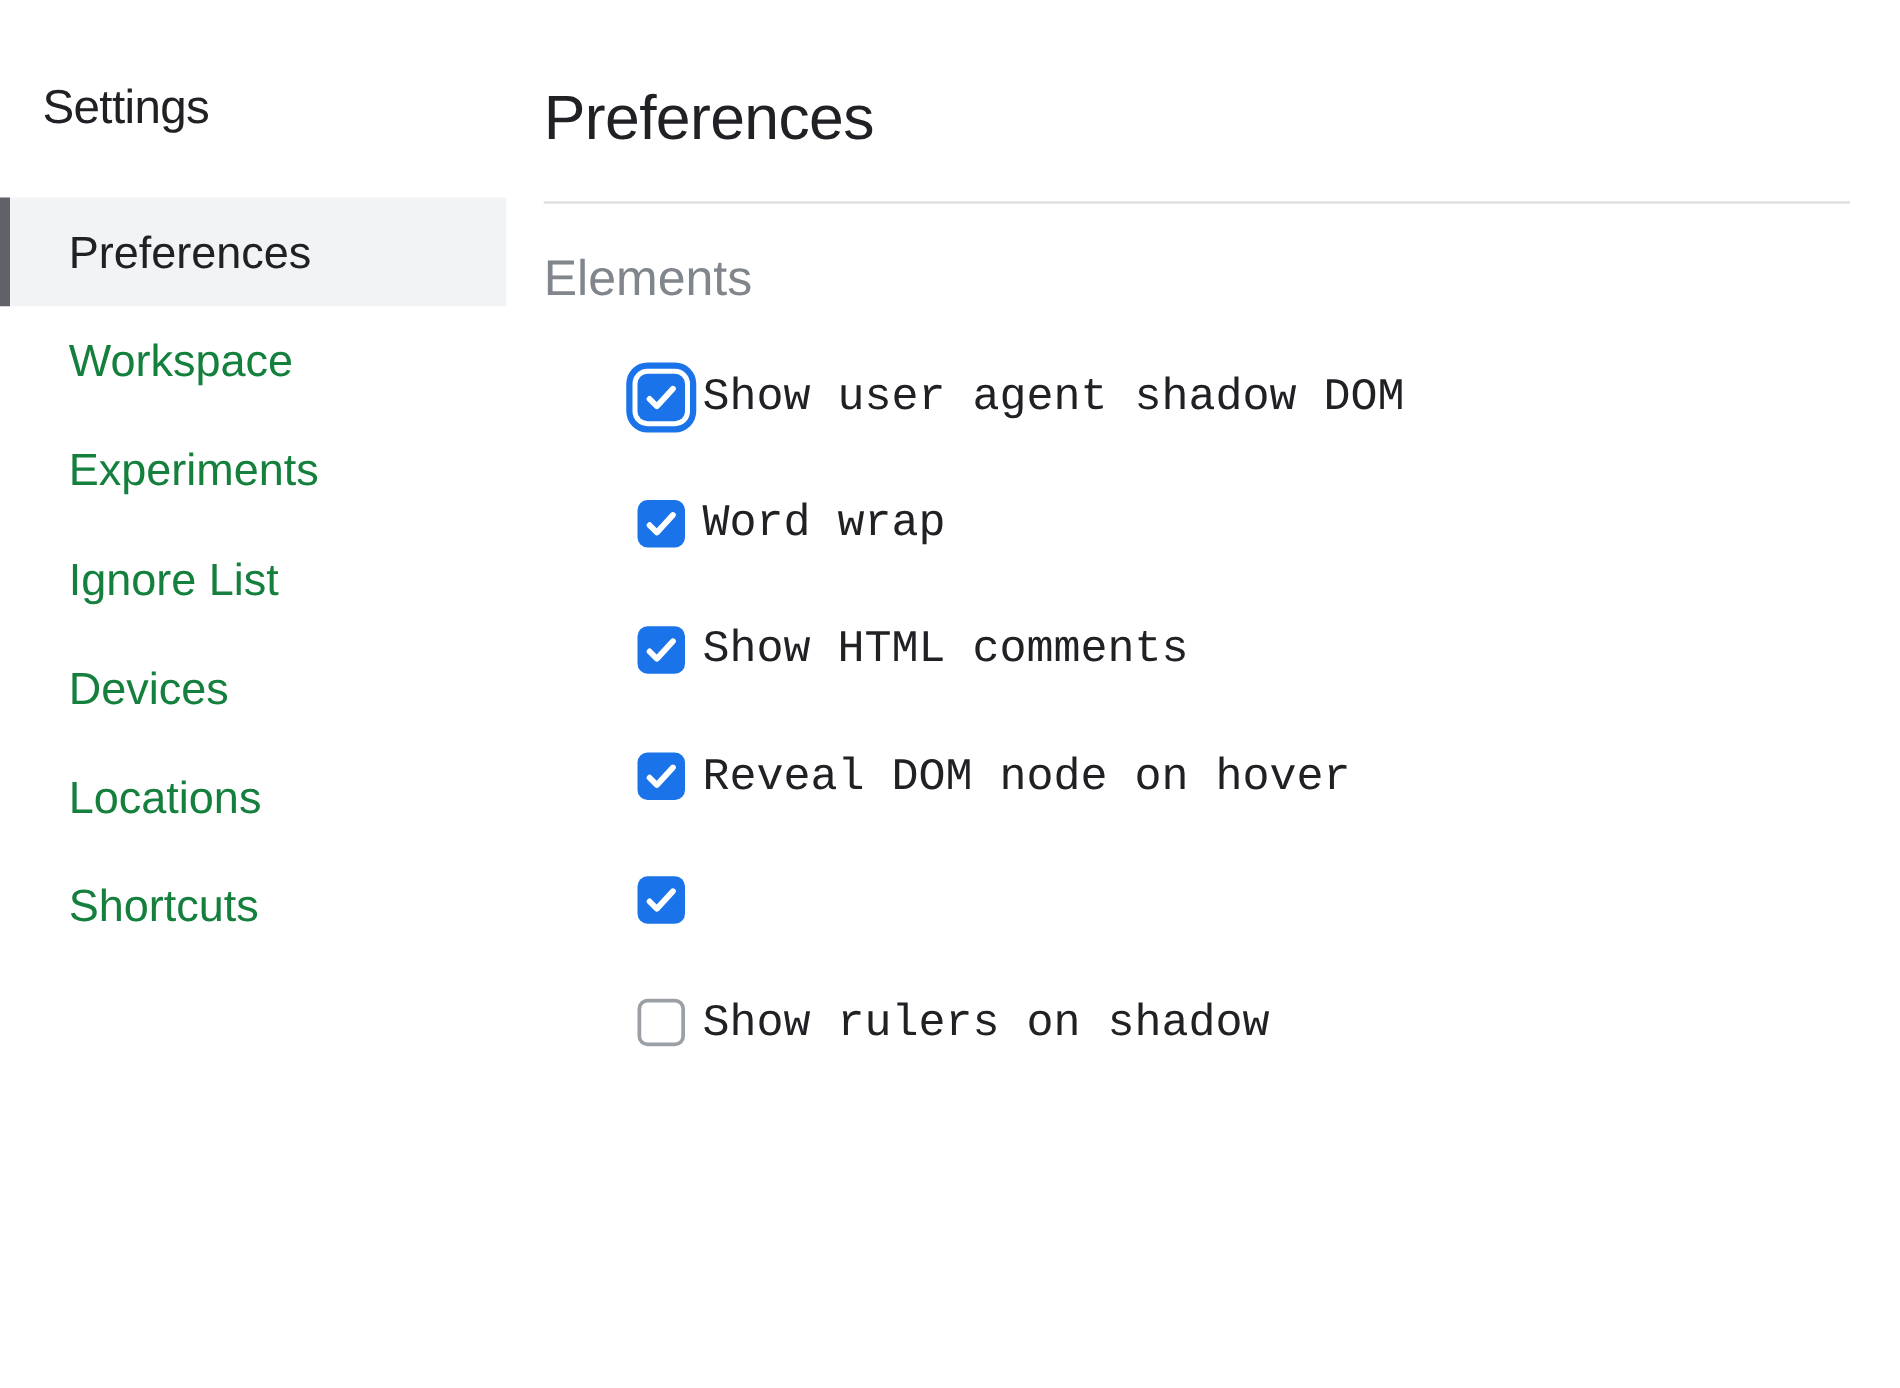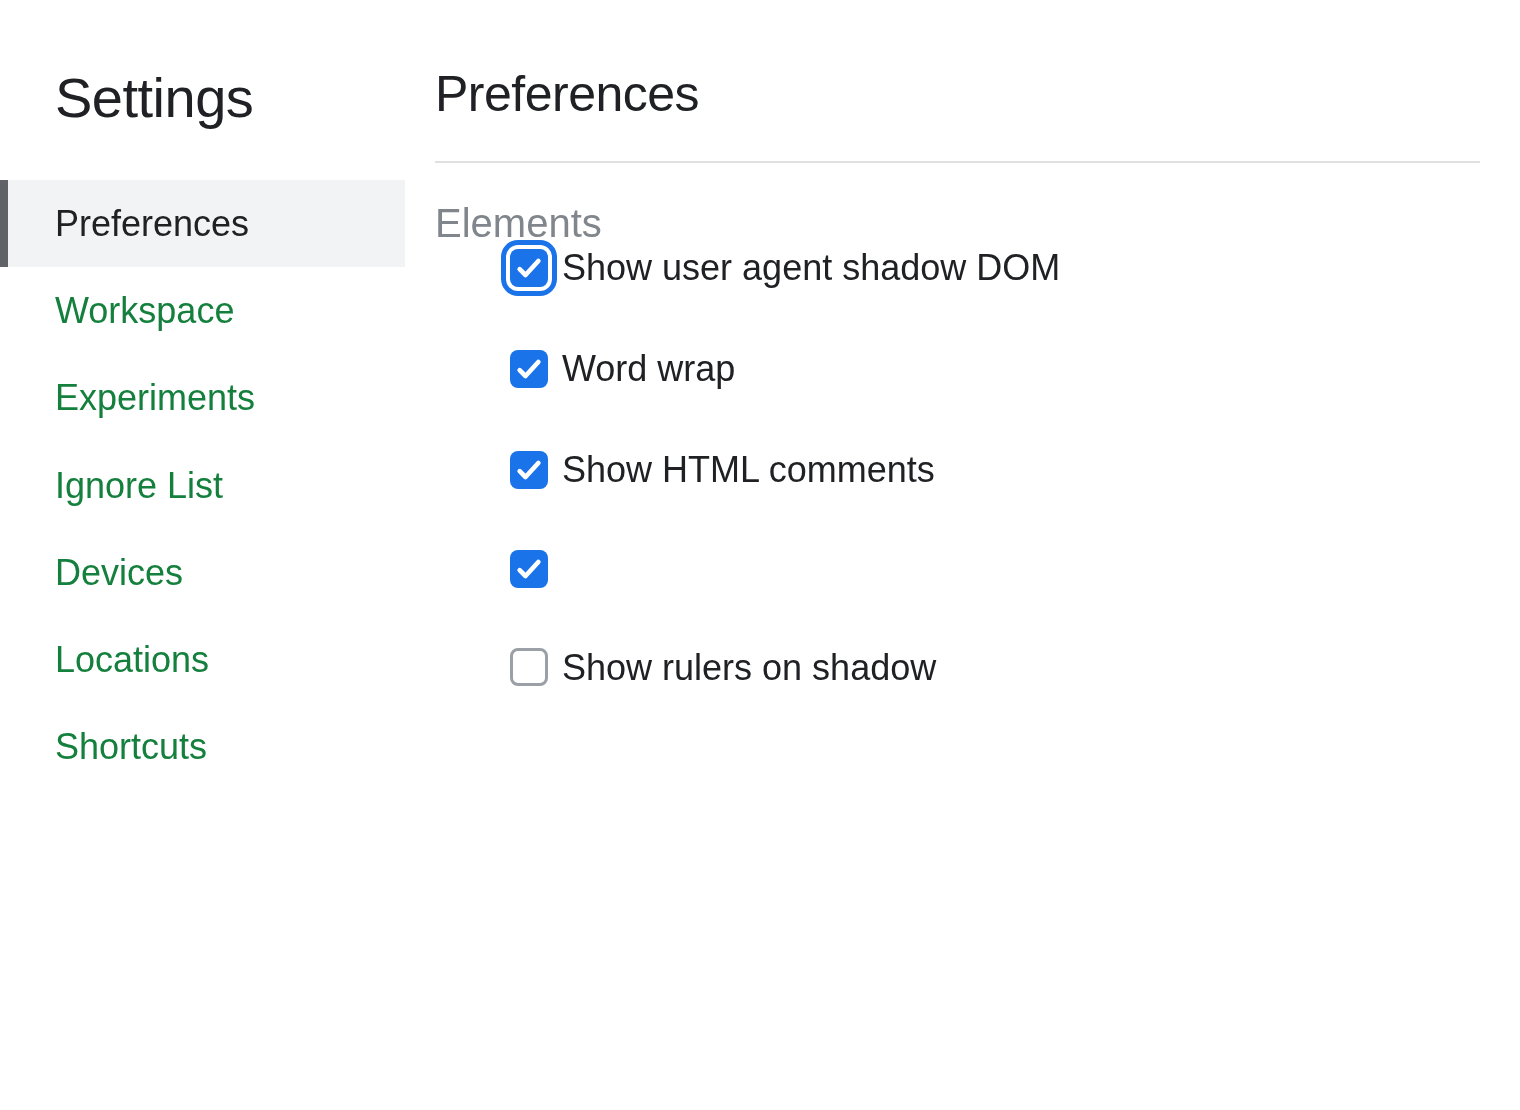--- a/index.html
+++ b/index.html
@@ -15,24 +15,24 @@
       height: 1110px;
       display: flex;
       overflow: hidden;
     }
     .sidebar {
       width: 405px;
       padding-top: 65px;
       flex-shrink: 0;
     }
     .sidebar-title {
-      font-size: 56px;
+      font-size: 38px;
       font-weight: 400;
       color: #202124;
-      padding-left: 55px;
+      padding-left: 34px;
       margin-bottom: 50px;
       letter-spacing: -0.5px;
     }
     .sidebar-item {
       font-size: 36px;
       font-weight: 400;
       color: #15803d;
       padding: 22px 0 22px 55px;
       cursor: pointer;
       position: relative;
@@ -66,23 +66,25 @@
     }
     .divider {
       border: none;
       border-top: 2px solid #e0e0e0;
       margin-bottom: 38px;
     }
     .section-title {
       font-size: 40px;
       font-weight: 400;
       color: #80868b;
+      margin-bottom: 50px;
     }
     .options {
       padding-left: 75px;
+      font-family: Liberation Mono, monospace;
     }
     .option-row {
       display: flex;
       align-items: center;
       margin-bottom: 58px;
       cursor: pointer;
     }
     .checkbox {
       width: 38px;
       height: 38px;
@@ -159,19 +161,27 @@
           </svg>
         </span>
         <span class="option-label">Show HTML comments</span>
       </label>
       <label class="option-row">
         <span class="checkbox checked">
           <svg viewBox="0 0 24 24" fill="none" stroke="#ffffff" stroke-width="4" stroke-linecap="round" stroke-linejoin="round">
             <polyline points="4 13 9 18 20 6"></polyline>
           </svg>
         </span>
+        <span class="option-label">Reveal DOM node on hover</span>
+      </label>
+      <label class="option-row">
+        <span class="checkbox checked">
+          <svg viewBox="0 0 24 24" fill="none" stroke="#ffffff" stroke-width="4" stroke-linecap="round" stroke-linejoin="round">
+            <polyline points="4 13 9 18 20 6"></polyline>
+          </svg>
+        </span>
       </label>
       <label class="option-row">
         <span class="checkbox unchecked"></span>
         <span class="option-label">Show rulers on shadow</span>
       </label>
     </div>
 </div>
 
 </body></html>

